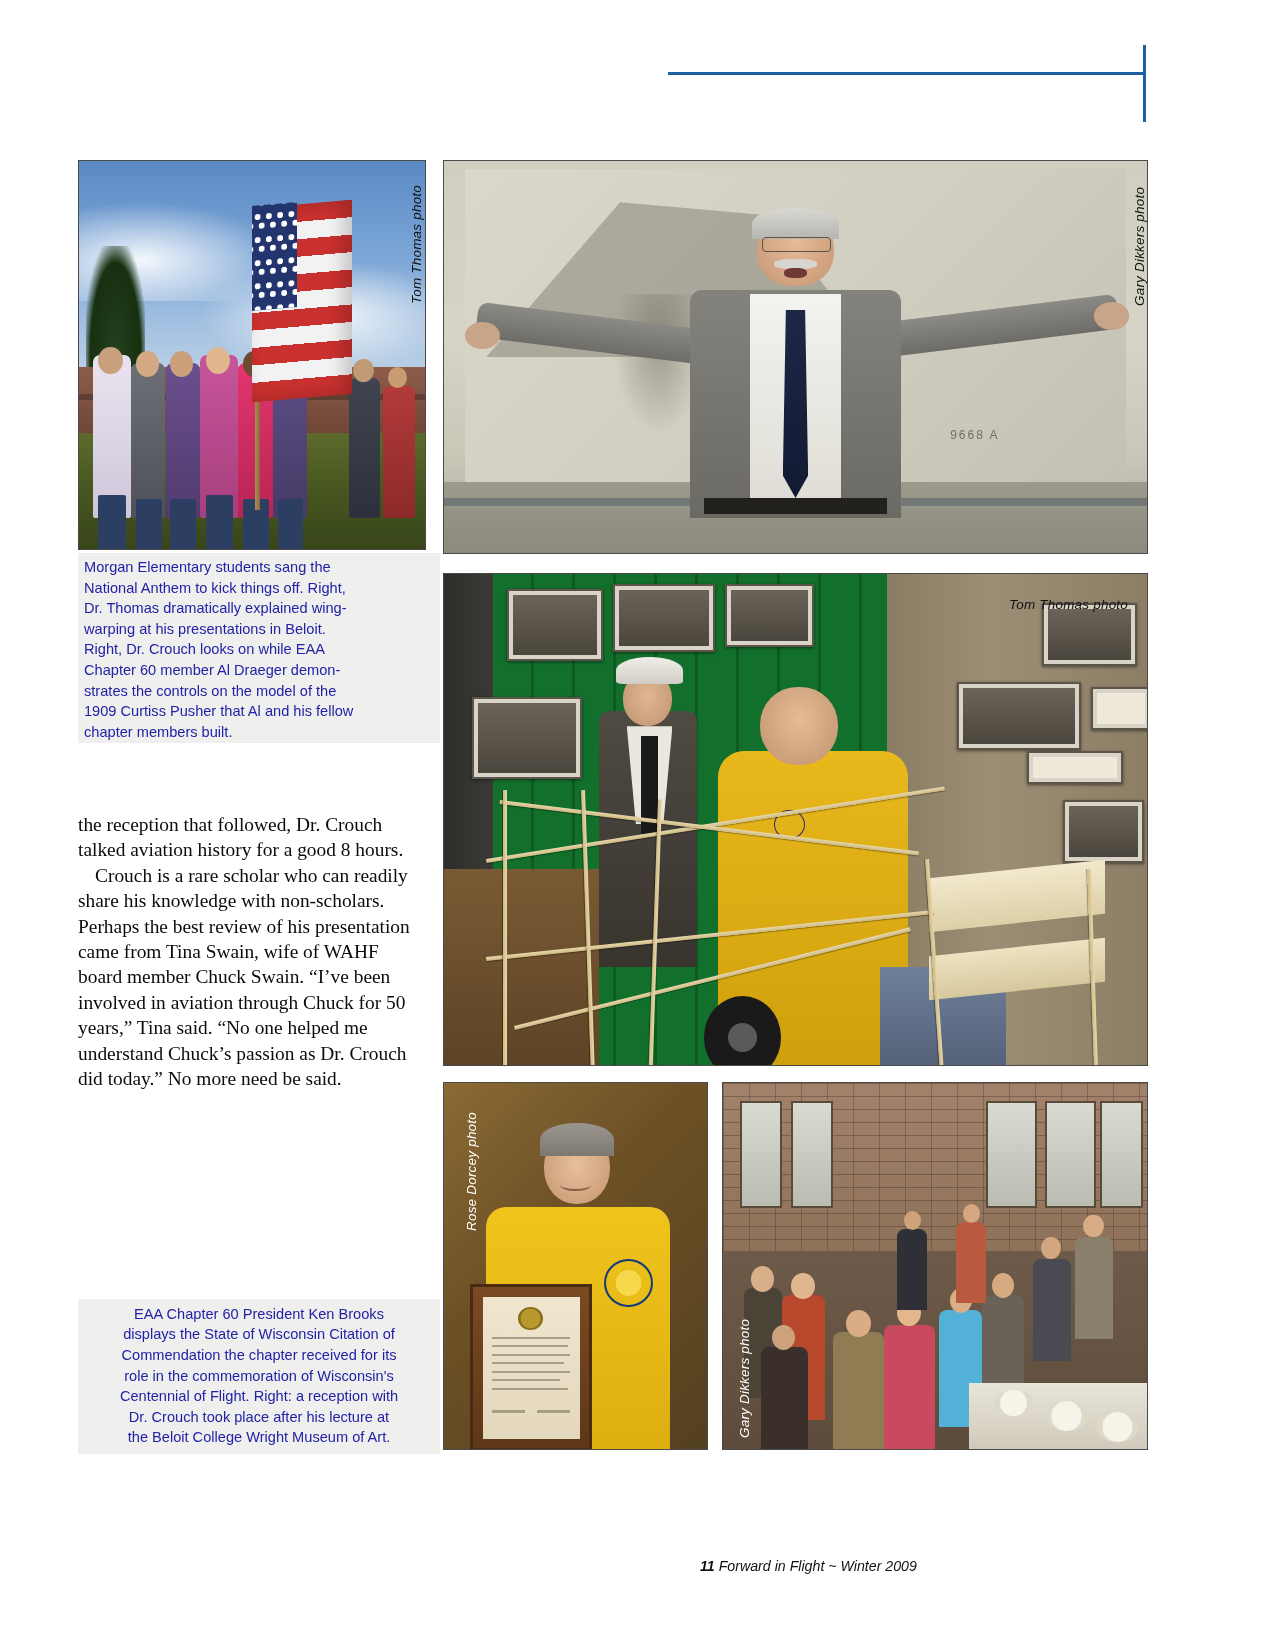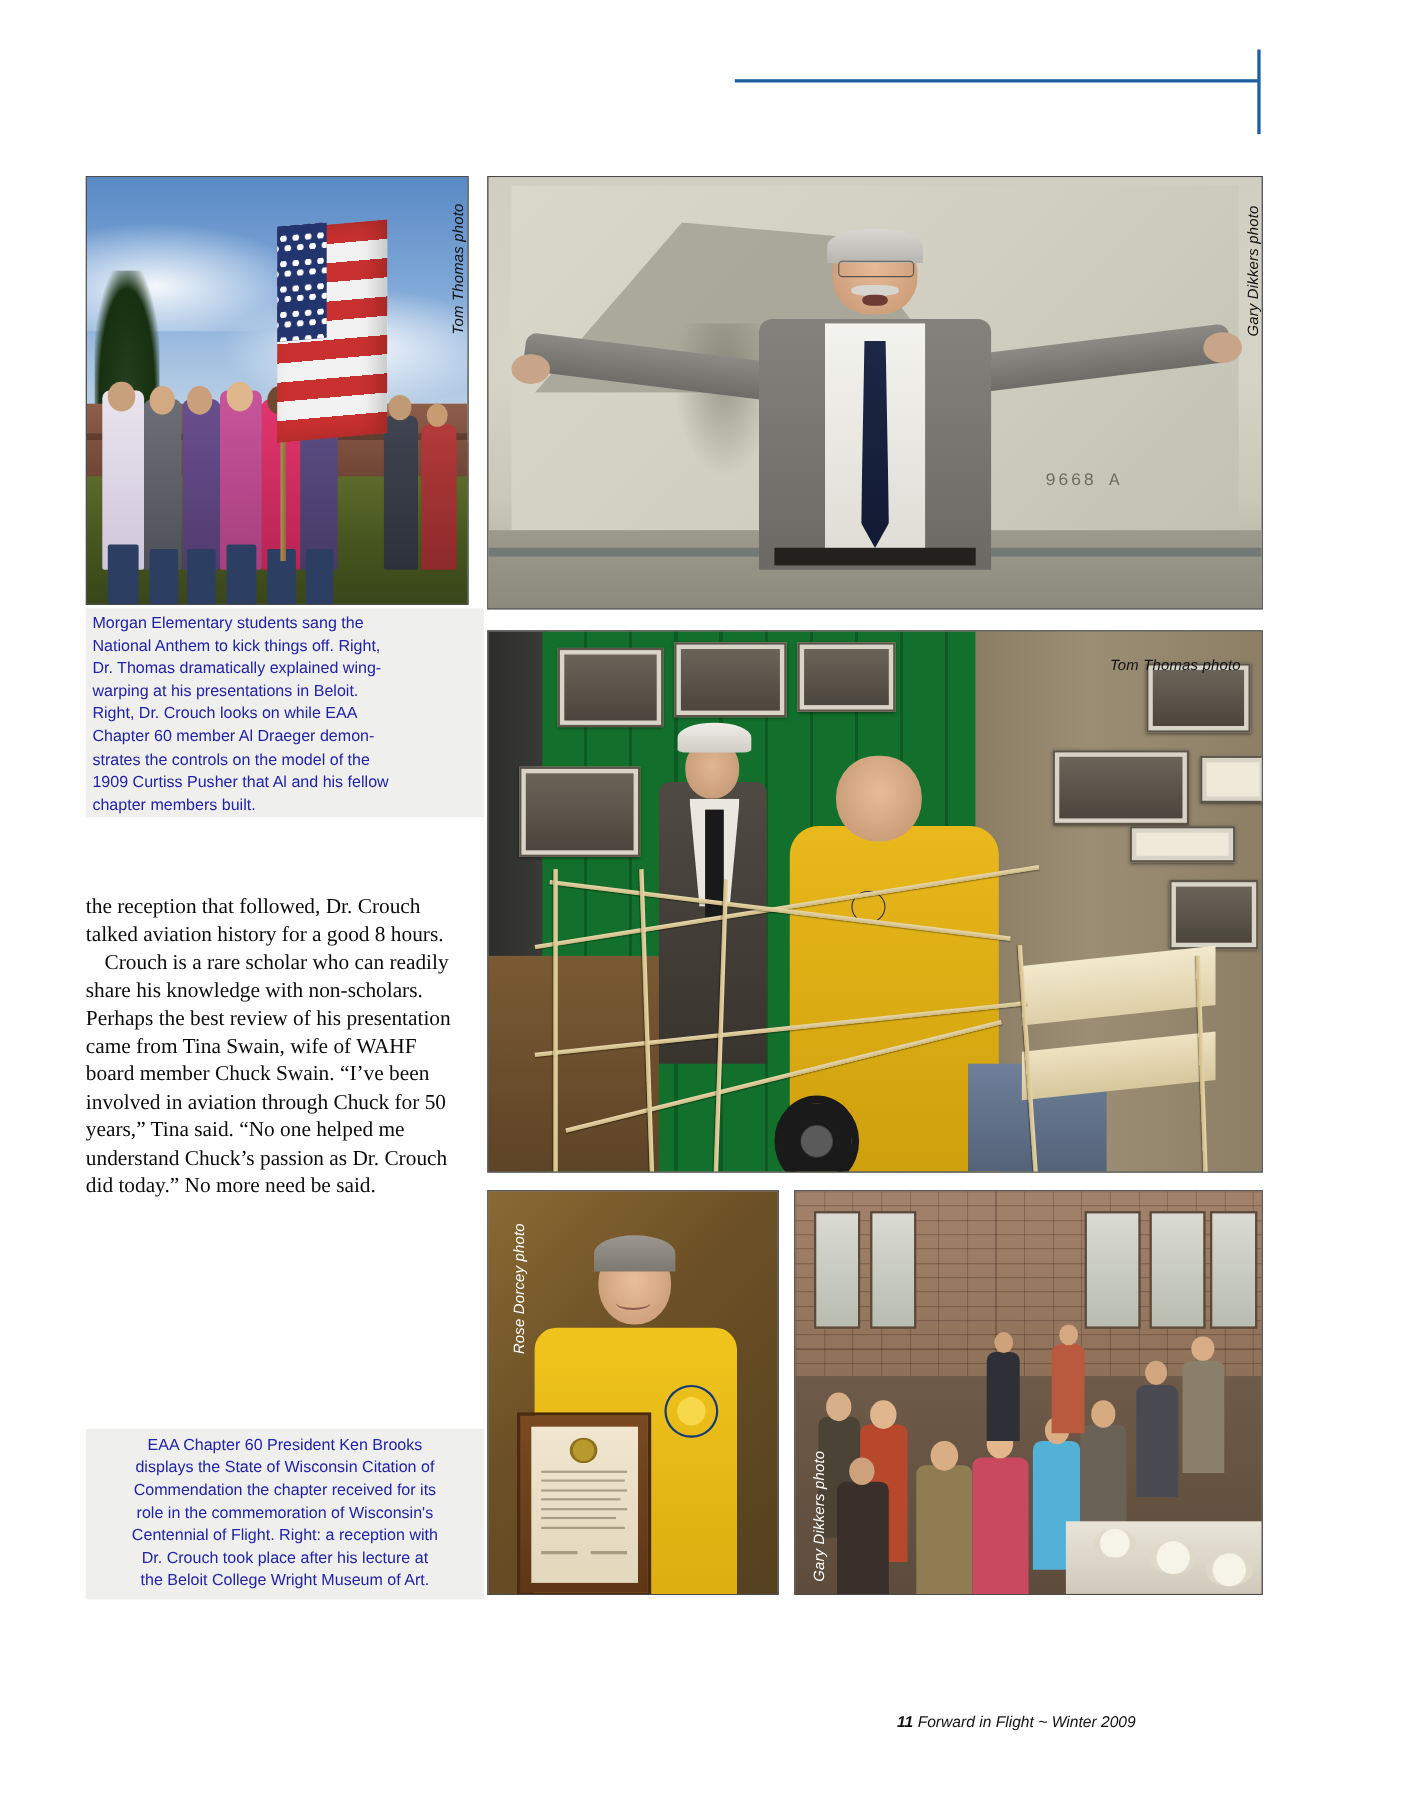--- a/index.html
+++ b/index.html
@@ -219,22 +219,22 @@
   #p2-mustache {
     position:absolute; left:47%; top:25%; width:6%; height:2.6%;
     background:#d7d5cf; border-radius: 40%;
   }
   #p2-mouth {
     position:absolute; left:48.4%; top:27.2%; width:3.2%; height:2.6%;
     background:#6d3b33; border-radius:40%;
   }
   #p2-num {
     position:absolute; left:72%; top:68%; width:16%; height:7%;
-    color: rgba(90,88,76,.8); font-family:Liberation Mono, monospace;
-    font-size:16px; letter-spacing:2px;
+    color: rgba(90,88,76,.8); font-family:Liberation Sans, sans-serif;
+    font-size:12px; letter-spacing:2px;
   }
 
   
   #photo-model { left: 443px; top: 573px; width: 705px; height: 493px; }
   #p3-wall {
     position:absolute; left:0; top:0; width:100%; height:100%;
     background: linear-gradient(to right, #3a3a38 0%, #2f2f2d 6%, #146b2c 8%, #12function 8%, #11702c 52%, #0e5c24 62%, #7b6f58 66%, #8a7d64 100%);
   }
   #p3-green {
     position:absolute; left:7%; top:0; width:56%; height:100%;
@@ -441,21 +441,21 @@
     line-height: 25.4px;
     color: #0b0b0b;
   }
   #bodytext p { margin: 0; }
   #bodytext p.indent { text-indent: 17px; }
 
   
   #footer {
     position: absolute;
     left: 700px; top: 1558px; width: 448px;
-    text-align: center;
+    text-align: left;
     font-family: "Liberation Sans", sans-serif;
     font-size: 14.2px;
     color: #111111;
     font-style: italic;
   }
   #footer-page { font-weight: bold; font-style: italic; }
 </style>
 </head>
 <body>
 

